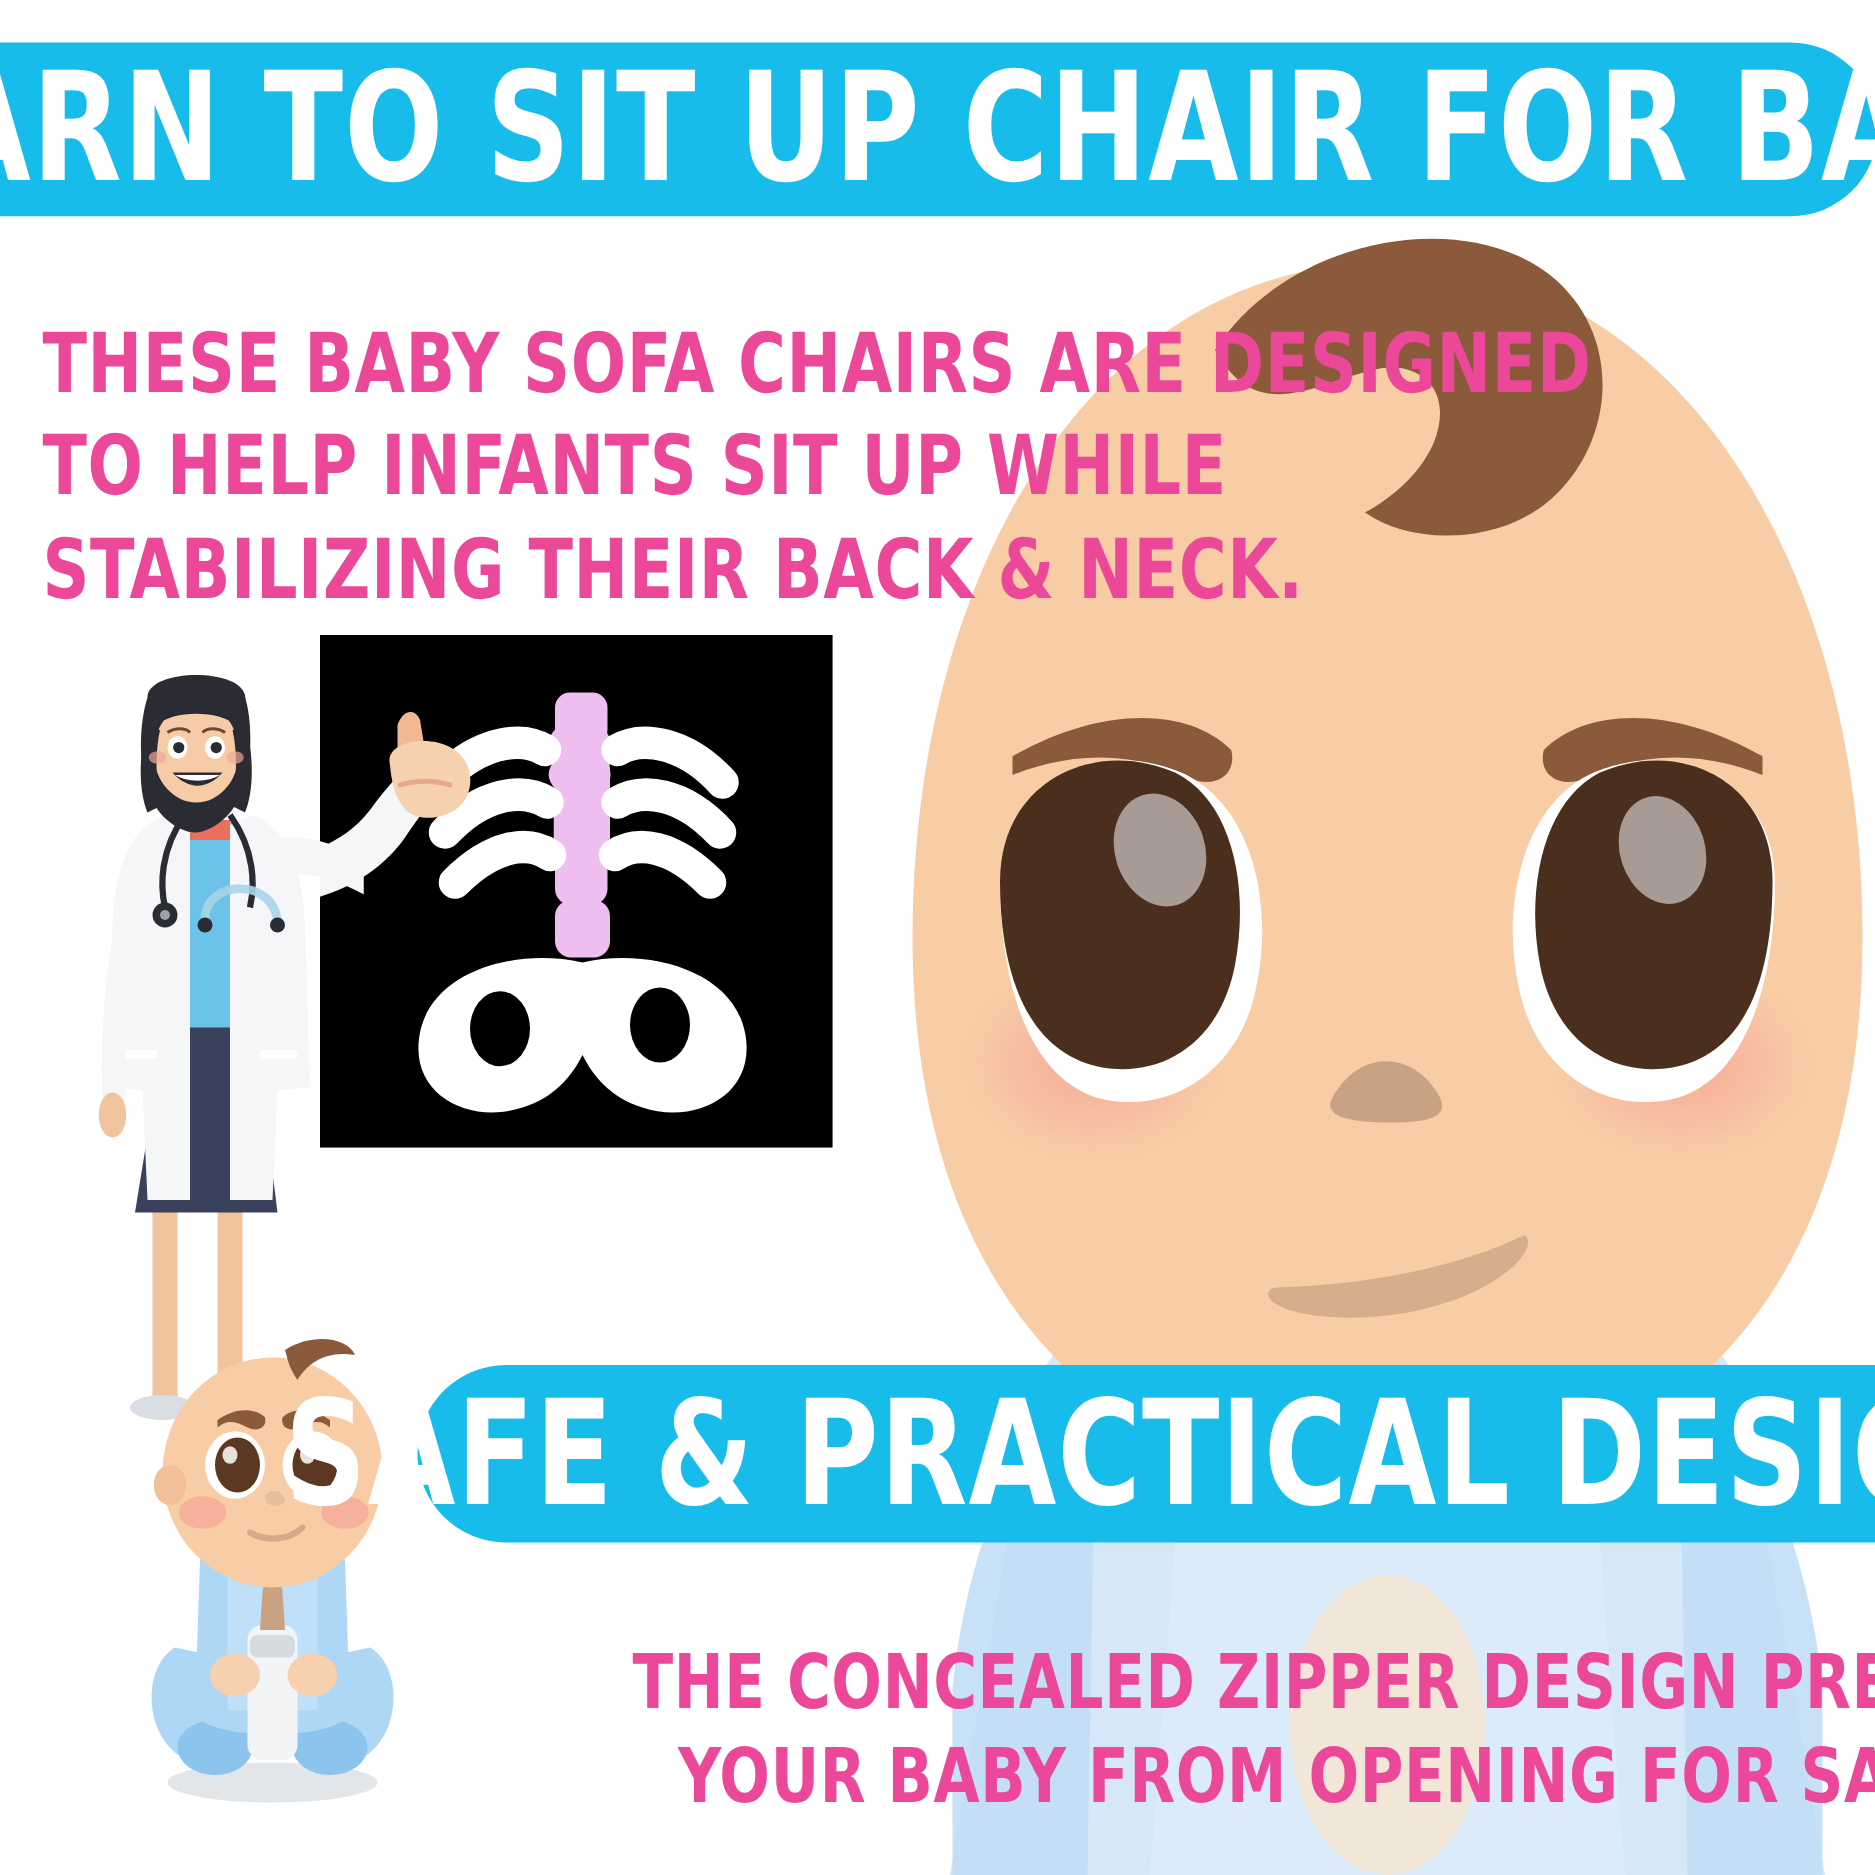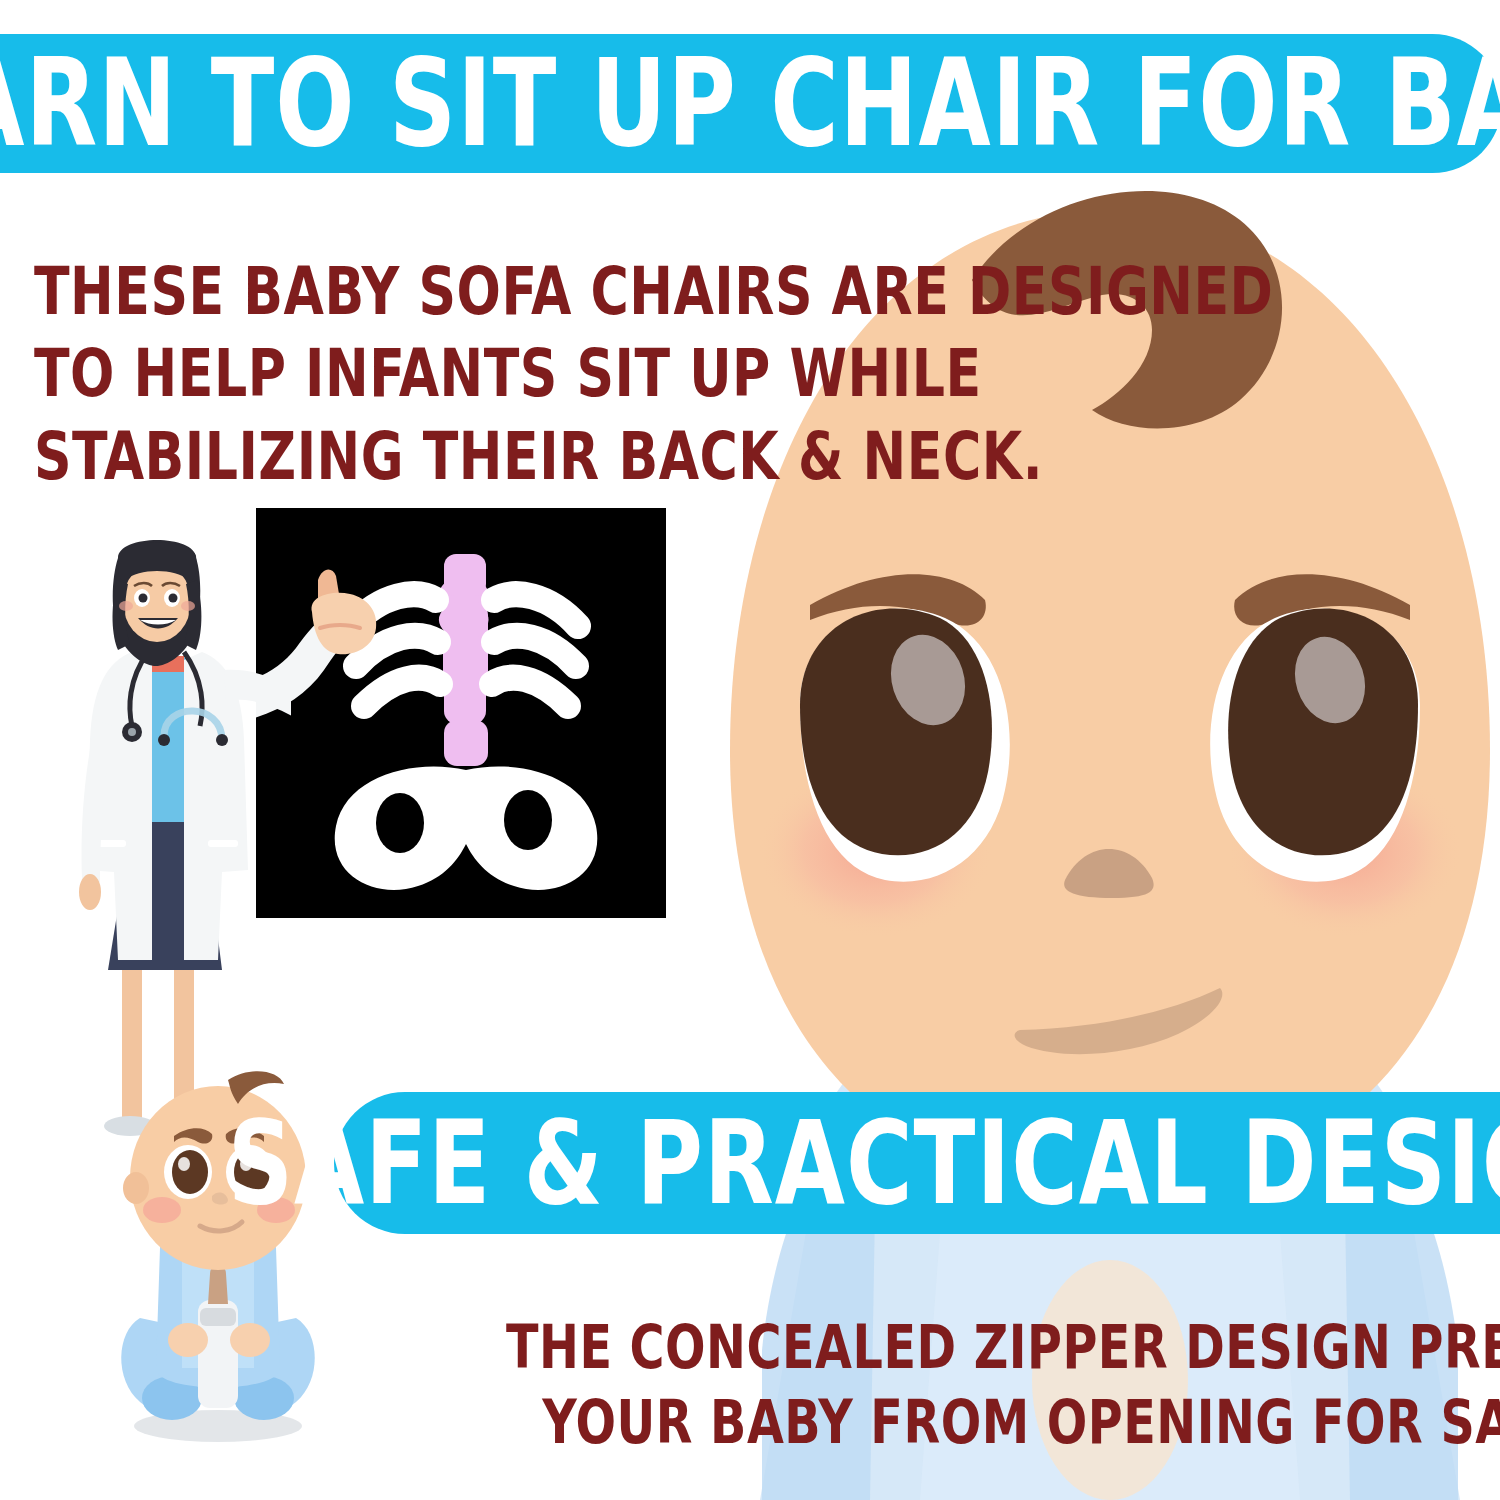--- a/index.html
+++ b/index.html
@@ -57,21 +57,21 @@
     transform: scaleX(0.96) scaleY(1.12);
   }
   #banner-bottom .banner-text {
     font-size: 104px;
     transform: scaleX(0.97) scaleY(1.12);
   }
 
   
   .body-copy {
     position: absolute;
-    color: #7f1d1d;
+    color: #ec4899;
     font-family: "DejaVu Sans Condensed", "Liberation Sans Narrow", "Liberation Sans", sans-serif;
     font-weight: 700;
     line-height: 1.42;
     white-space: nowrap;
     z-index: 45;
   }
   #intro-copy {
     left: 34px;
     top: 244px;
     font-size: 58px;

